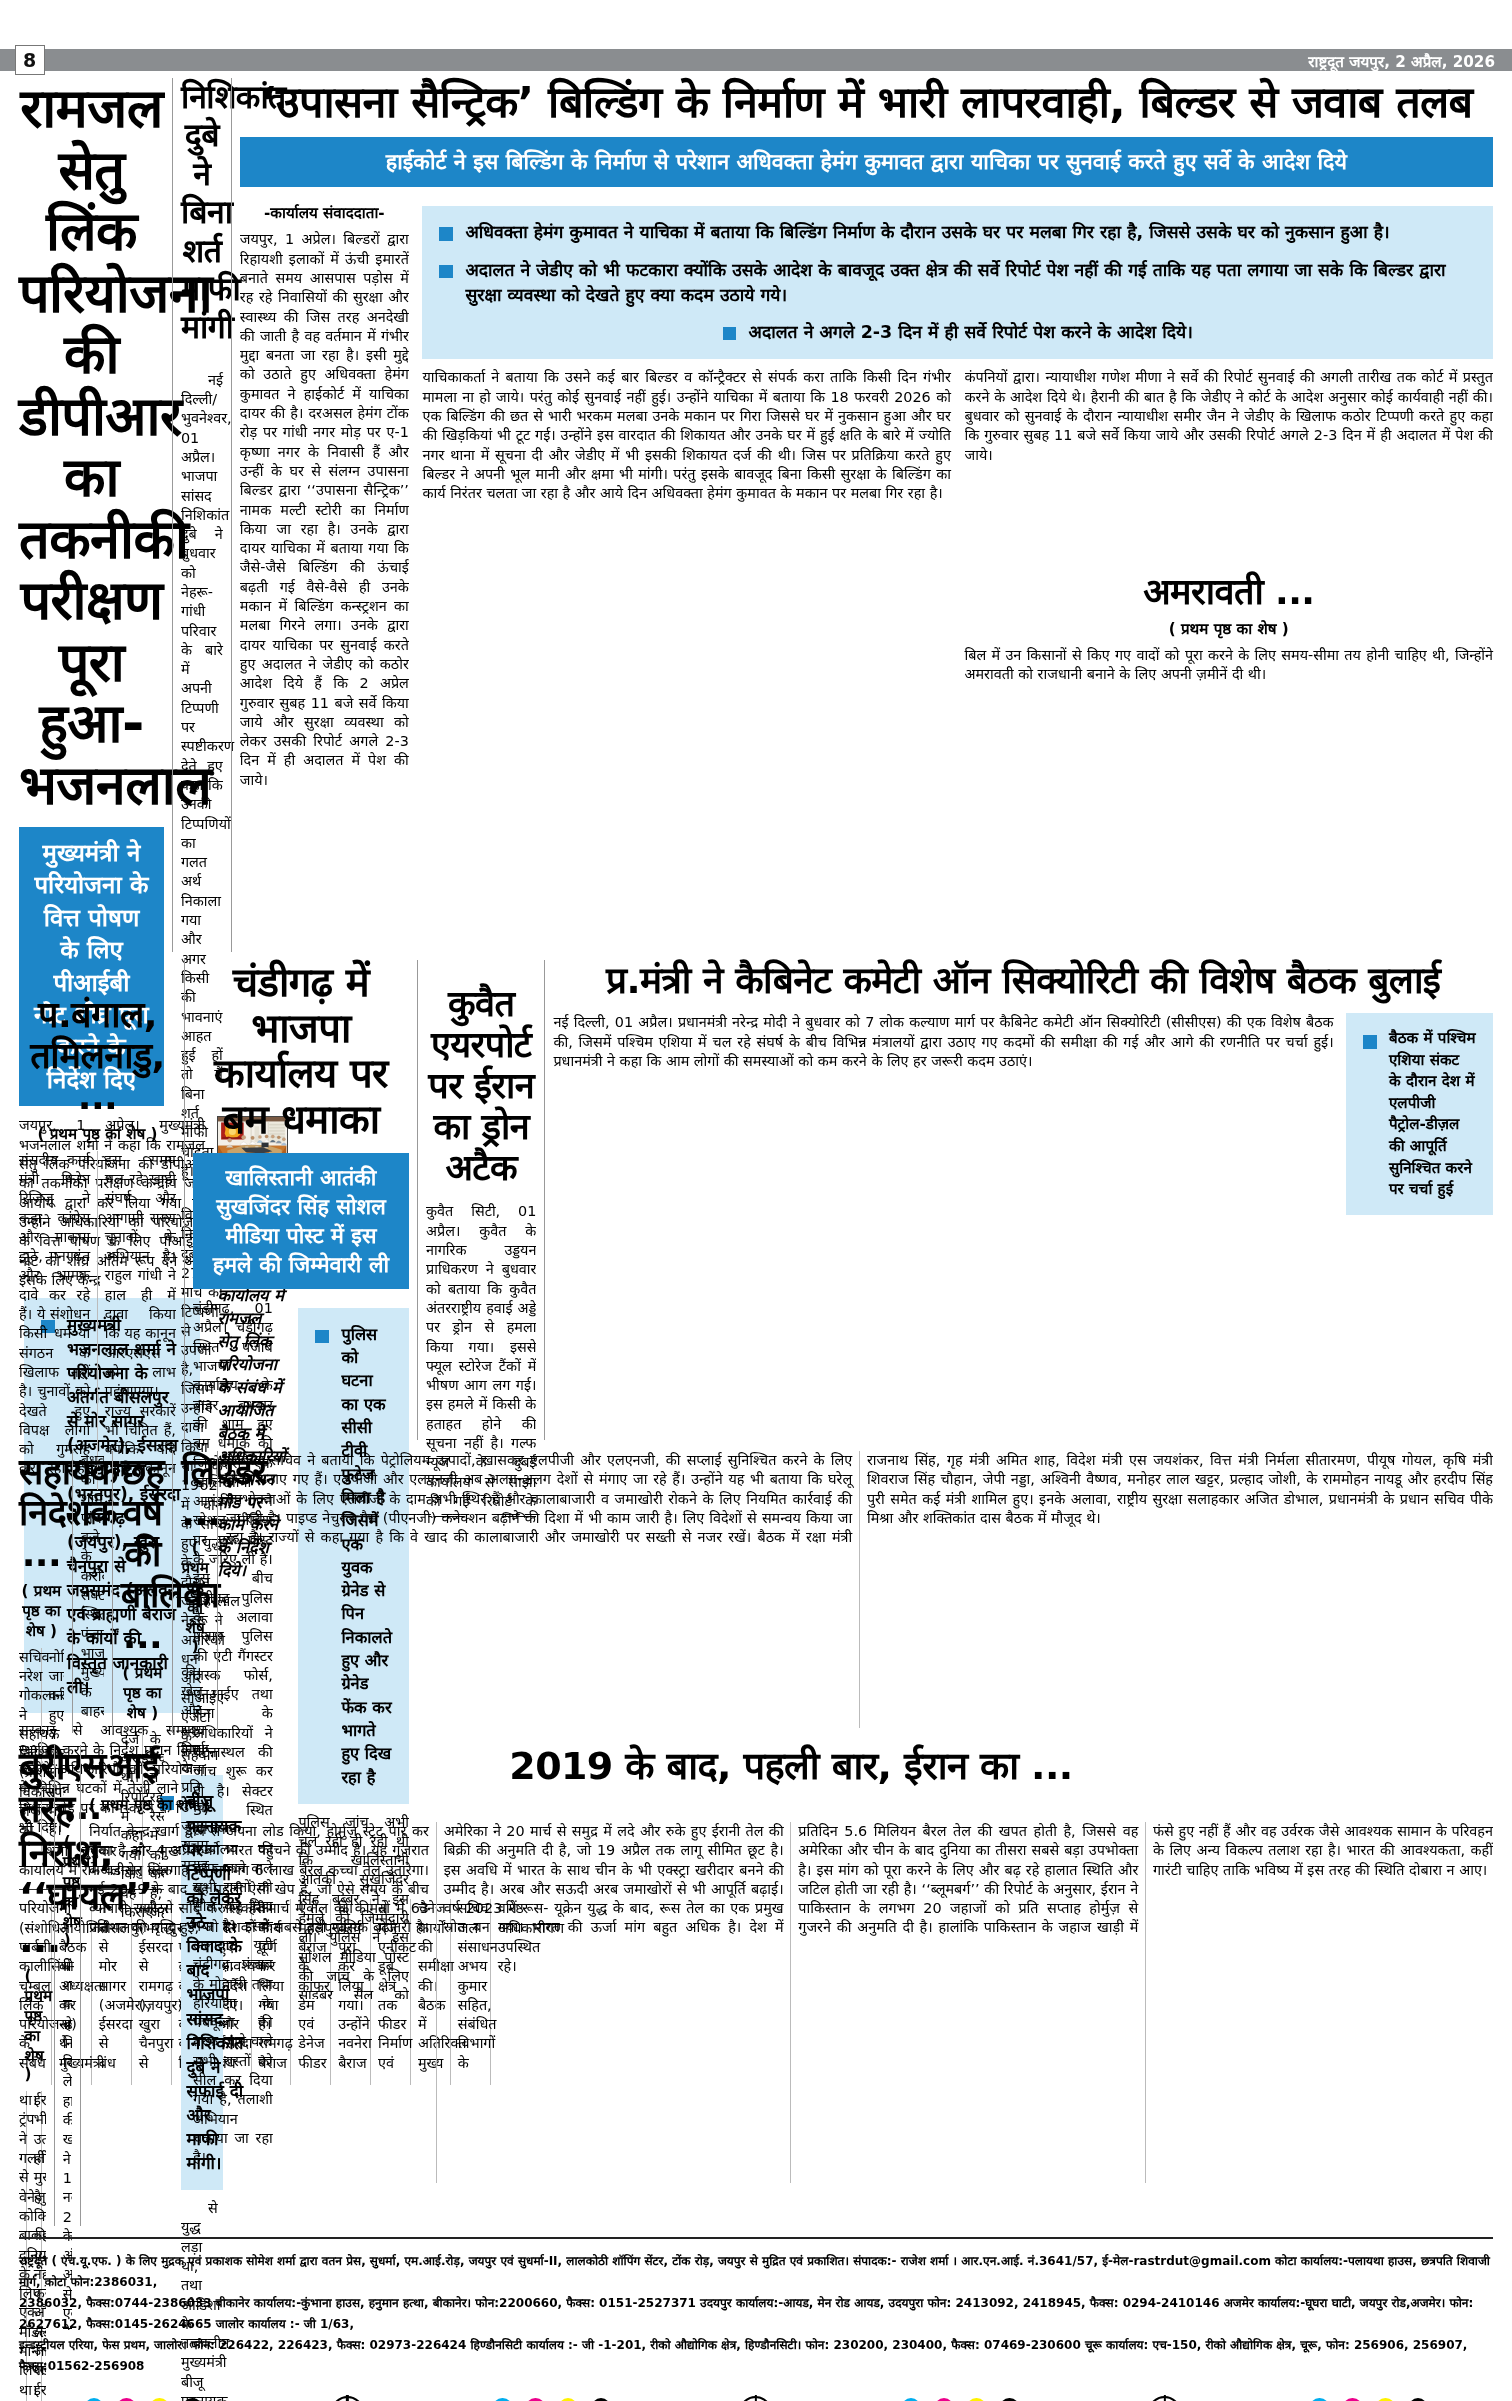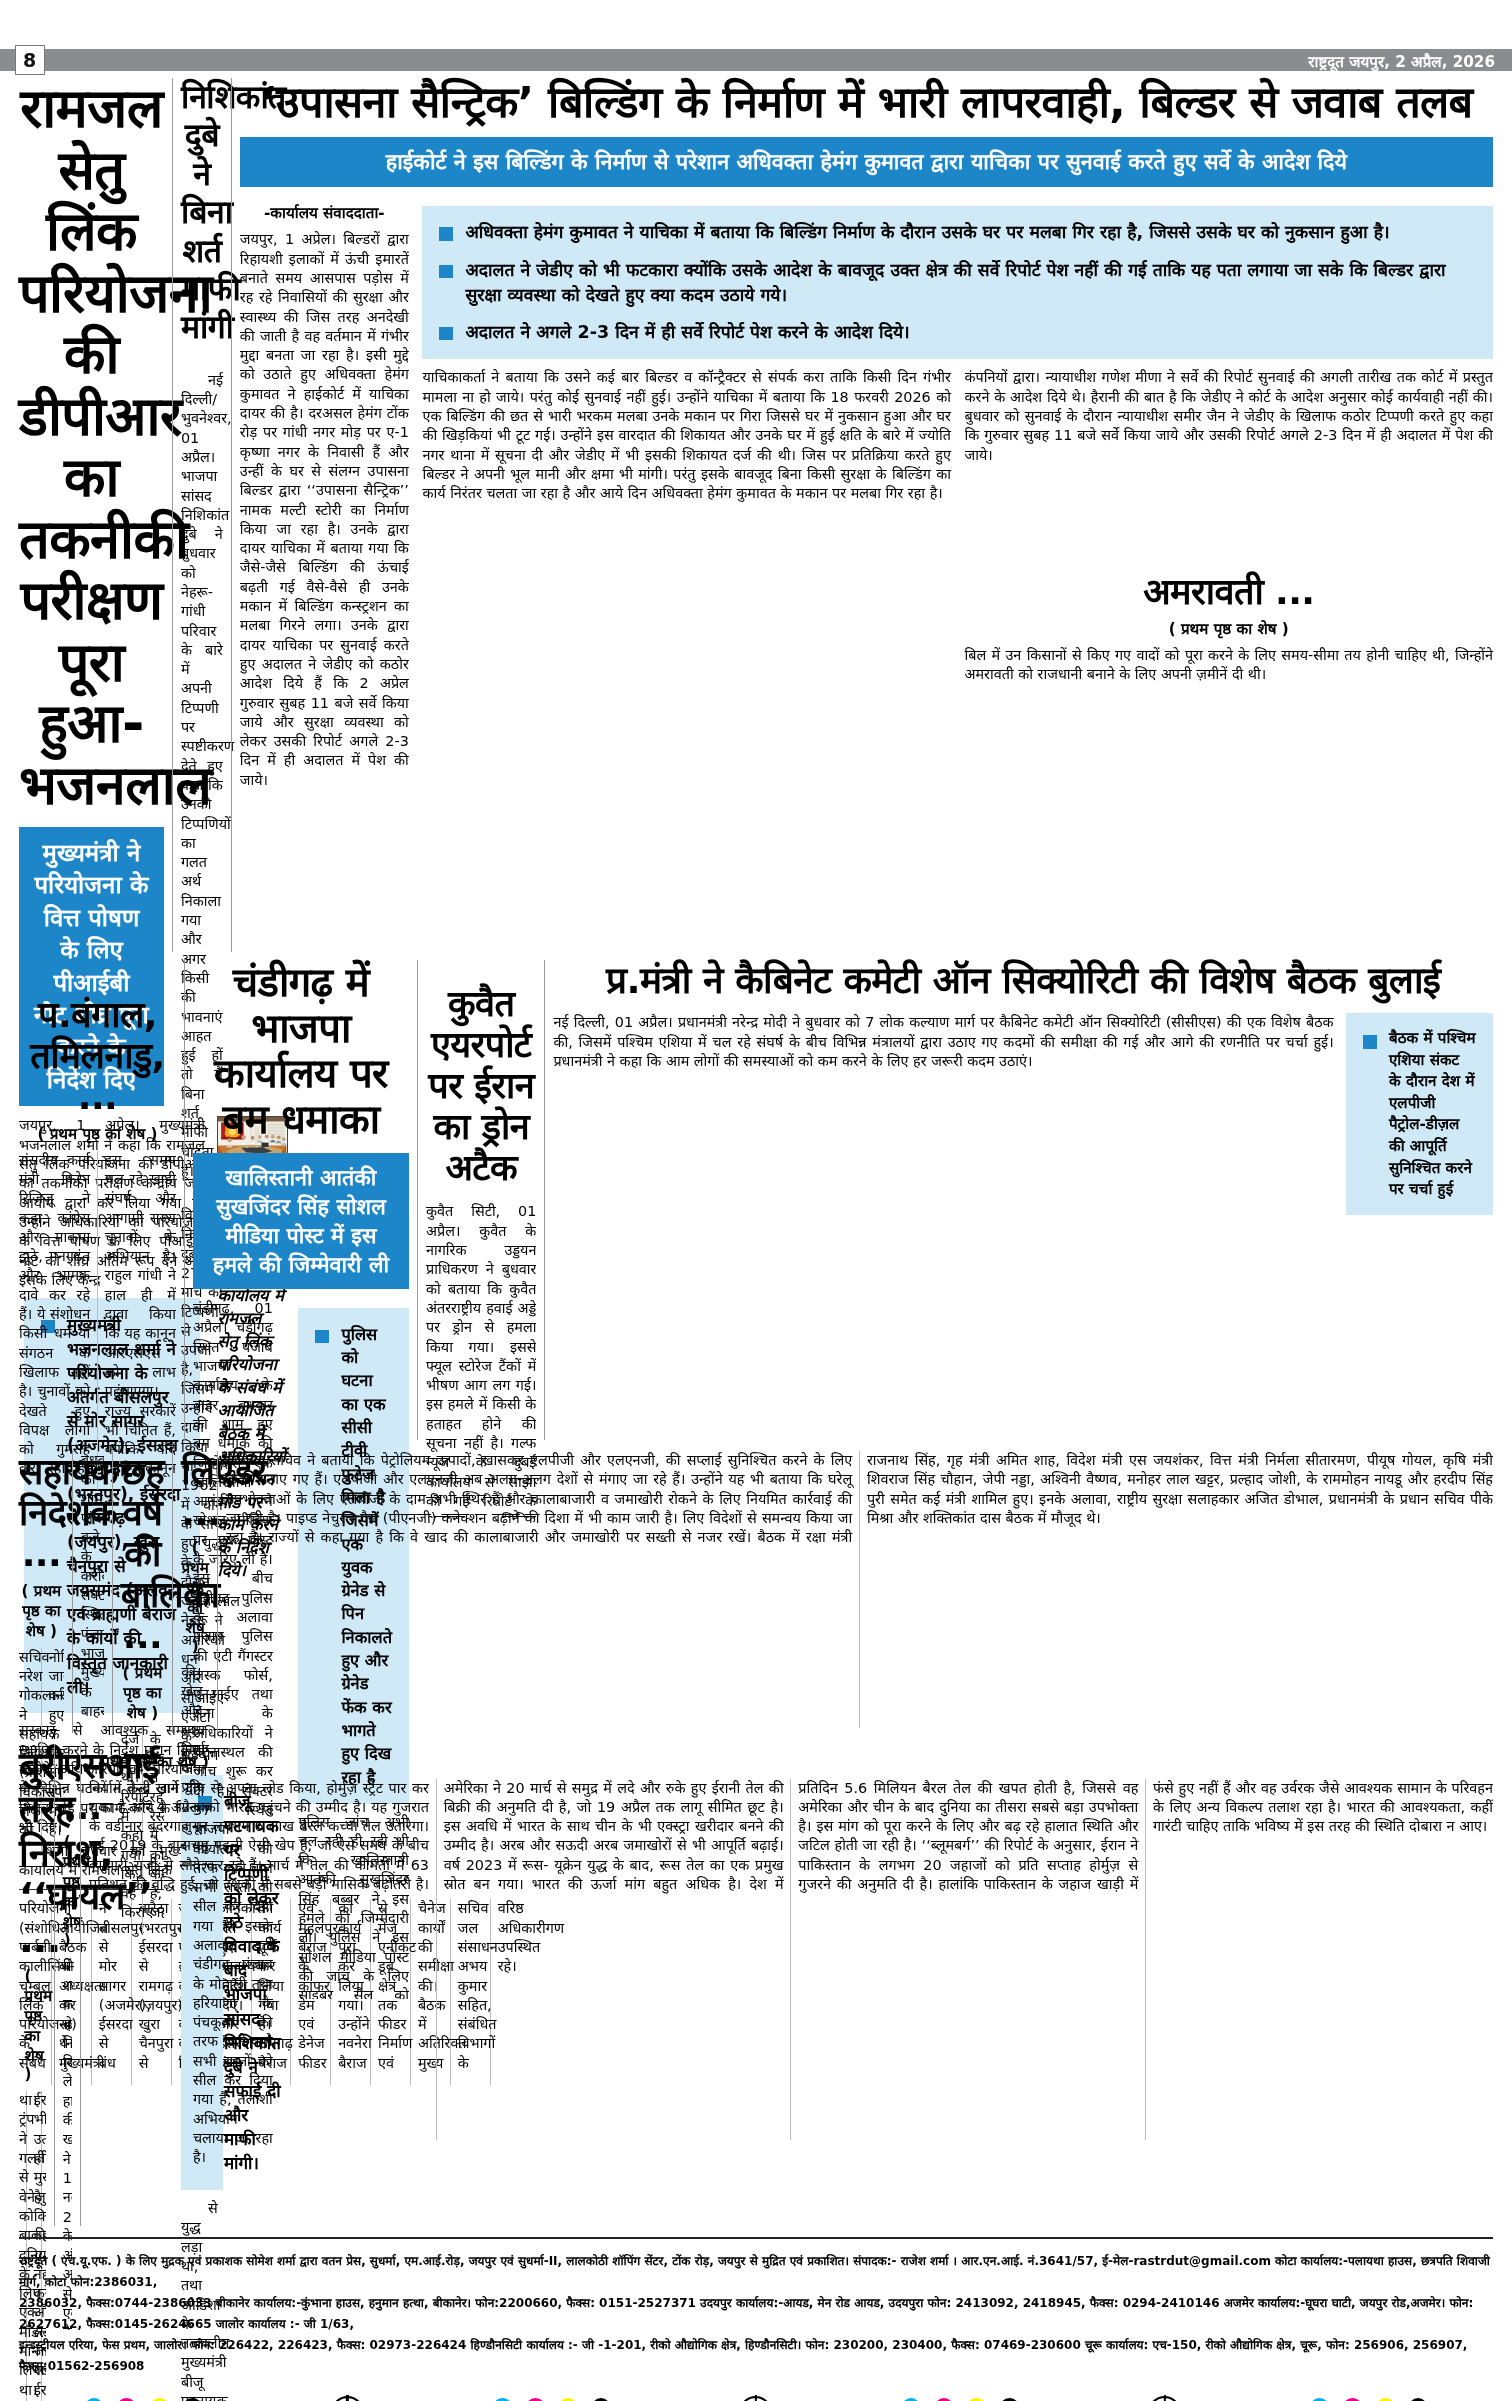--- a/index.html
+++ b/index.html
@@ -22,21 +22,21 @@
   .subband{background:#1d86c8;color:#fff;font-weight:bold;text-align:center;font-size:24px;line-height:1.35;padding:10.2px 14.7px;margin:10.2px 0;}
   .subband.small{font-size:21.5px;}
   .byline{font-weight:bold;text-align:center;font-size:15.2px;margin:5.6px 0 8px;}
   .body-txt{font-size:14.4px;line-height:1.34;text-align:justify;}
   .body-txt p{margin:0 0 5.6px;text-indent:27px;}
   .cols2{column-count:2;column-gap:14.7px;column-rule:0.6px solid #bbb;}
   .cols3{column-count:3;column-gap:14.7px;column-rule:0.6px solid #bbb;}
   .cols4{column-count:4;column-gap:14.7px;column-rule:0.6px solid #bbb;}
   .bluebox{background:#cfe9f7;padding:14.7px 17px;margin:9px 0;}
   .bluebox .item{display:flex;gap:12.4px;font-size:17.5px;font-weight:bold;line-height:1.42;margin-bottom:12.4px;}
-  .bluebox .item:last-child{margin-bottom:0;}
+  .bluebox .item:last-child{margin-bottom:0;justify-content:center;}
   .sq{flex:0 0 auto;width:13.6px;height:13.6px;background:#1d86c8;margin-top:6.8px;}
   .caption{font-size:16.4px;font-weight:bold;font-style:italic;line-height:1.4;margin-top:8px;}
   .hr-thin{border-top:1.1px solid #333;margin:9px 0;}
   
   .photo{width:100%;border:1.1px solid #444;display:block;}
   
   .footer{position:absolute;left:19px;width:1474px;top:2237px;}
   .footrule{border-top:2.3px solid #222;margin-bottom:12.4px;}
   .imprint{font-size:12px;font-weight:bold;line-height:1.75;}
   .marks{display:flex;align-items:center;justify-content:space-around;margin-top:19px;}
@@ -275,20 +275,21 @@
       <div class="body-txt cols3" style="height:361px;overflow:hidden;">था। ट्रंप ने गलती से वेनेज़ुएला को बाकी दुनिया के लिए एक मॉडल मान लिया था। दूसरी ओर, ईरान भी उतना ही मुखर है कि वह युद्धविराम नहीं करेगा और लड़ाई जारी रखेगा। ईरान यह भी जानता है कि युद्ध में हार और जीत का दावा है और न ही युद्ध के अंत का। इजरायल की अजेय होने की छवि बुरी तरह टूट चुकी है। उसे न तो ईरान पर और न हिज़्बुल्लाह पर ही कोई स्पष्ट जीत मिली है। बल्कि, हिज़्बुल्लाह और अधिक आक्रामक हो सकता है। इसलिए, युद्ध के परस्पर विरोधी दावे दुनिया को नहीं सोह देते हैं, जहाँ इस युद्ध में अमेरिका को जो गंभीर झटके लगे हैं, उन्हें कम करके नहीं आंका जा सकता। इसी सप्ताह, अमेरिका के दो अत्यंत महत्वपूर्ण निगरानी विमान-ई3 सैंट्री पूरी तरह नष्ट हो गए हैं। ऐसे विमान बहुत अधिक संख्या में नहीं होते और इन्हें आसानी से बदला नहीं जा सकता। दुनिया की सबसे शक्तिशाली सेना के लिए यह कितनी शर्मनाक वापसी है। मानो पागलपन की ओर बढ़ रही है। यदि अमेरिका इस युद्ध से हाथ खींच लेता है, तो इजरायल असुरक्षित हो जाएगा।</div>
     </div>
     <div class="vrule"></div>
     <div class="col" style="width:186px;">
       <div class="headline h-sec">एसआई ...</div>
       <div class="byline">( प्रथम पृष्ठ का शेष )</div>
       <div class="body-txt" style="height:373px;overflow:hidden;">में शामिल करने का निर्देश दिया, लेकिन हाईकोर्ट की खंडपीठ ने 13 नवंबर 2025 के अंतरिम आदेश से एकलपीठ के इस आदेश पर रोक लगा दी। हाईकोर्ट की खंडपीठ के इस आदेश को प्रार्थियों ने सुप्रीम कोर्ट में चुनौती दी। जिस पर सुप्रीम कोर्ट ने गत 9 जनवरी के आदेश से प्रमुख सचिव गृह एवं अन्य को नोटिस जारी कर जवाब मांगा था। गौरतलब है कि इस भर्ती परीक्षा को लेकर पूर्व में भी कई विवाद हो चुके हैं और अभ्यर्थी लंबे समय से परिणाम का इंतजार कर रहे हैं। याचिकाओं में कहा गया कि यदि जांच पूरी होने तक नियुक्तियां होती रहीं तो भर्ती के नए मानक पूरी तरह से खत्म हो जाएंगे। इसलिए भर्ती परीक्षा को 4 सप्ताह के लिए स्थगित किया जाए।</div>
     </div>
     <div class="vrule"></div>
     <div class="col" style="flex:1 1 auto;">
+      <div class="headline" style="font-size:38px;">2019 के बाद, पहली बार, ईरान का ...</div>
       <div class="byline" style="text-align:left;">( प्रथम पृष्ठ का शेष )</div>
       <div class="body-txt cols4" style="height:361px;overflow:hidden;">निर्यात केन्द्र खार्ग द्वीप से अपना लोड किया, होर्मुज़ स्ट्रेट पार कर चुका है और 4 अप्रैल को भारत पहुंचने की उम्मीद है। यह गुजरात के वडीनार बंदरगाह पर लगभग 6 लाख बैरल कच्चा तेल उतारेगा। मई 2019 के बाद यह पहली ऐसी खेप है, जो ऐसे समय के बीच व्यापारी राजी से सौदे कर रहे हैं। मार्च में तेल की कीमतों में 63 प्रतिशत की वृद्धि हुई, जो दशकों में सबसे बड़ी मासिक बढ़ोतरी है। अमेरिका ने 20 मार्च से समुद्र में लदे और रुके हुए ईरानी तेल की बिक्री की अनुमति दी है, जो 19 अप्रैल तक लागू सीमित छूट है। इस अवधि में भारत के साथ चीन के भी एक्स्ट्रा खरीदार बनने की उम्मीद है। अरब और सऊदी अरब जमाखोरों से भी आपूर्ति बढ़ाई। वर्ष 2023 में रूस- यूक्रेन युद्ध के बाद, रूस तेल का एक प्रमुख स्रोत बन गया। भारत की ऊर्जा मांग बहुत अधिक है। देश में प्रतिदिन 5.6 मिलियन बैरल तेल की खपत होती है, जिससे वह अमेरिका और चीन के बाद दुनिया का तीसरा सबसे बड़ा उपभोक्ता है। इस मांग को पूरा करने के लिए और बढ़ रहे हालात स्थिति और जटिल होती जा रही है। ‘‘ब्लूमबर्ग’’ की रिपोर्ट के अनुसार, ईरान ने पाकिस्तान के लगभग 20 जहाजों को प्रति सप्ताह होर्मुज़ से गुजरने की अनुमति दी है। हालांकि पाकिस्तान के जहाज खाड़ी में फंसे हुए नहीं हैं और वह उर्वरक जैसे आवश्यक सामान के परिवहन के लिए अन्य विकल्प तलाश रहा है। भारत की आवश्यकता, कहीं गारंटी चाहिए ताकि भविष्य में इस तरह की स्थिति दोबारा न आए।</div>
     </div>
   </div>
 
   <div class="footer">
     <div class="footrule"></div>
     <div class="imprint">राष्ट्रदूत ( एच.यू.एफ. ) के लिए मुद्रक एवं प्रकाशक सोमेश शर्मा द्वारा वतन प्रेस, सुधर्मा, एम.आई.रोड़, जयपुर एवं सुधर्मा-II, लालकोठी शॉपिंग सेंटर, टोंक रोड़, जयपुर से मुद्रित एवं प्रकाशित। संपादक:- राजेश शर्मा ।  आर.एन.आई. नं.3641/57, ई-मेल-rastrdut@gmail.com कोटा कार्यालय:-पलायथा हाउस, छत्रपति शिवाजी मार्ग, कोटा फोन:2386031,</div>
     <div class="imprint">2386032, फैक्स:0744-2386033 बीकानेर कार्यालय:-कुंभाना हाउस, हनुमान हत्था, बीकानेर। फोन:2200660, फैक्स: 0151-2527371 उदयपुर कार्यालय:-आयड, मेन रोड आयड, उदयपुरा फोन: 2413092, 2418945, फैक्स: 0294-2410146 अजमेर कार्यालय:-घूघरा घाटी, जयपुर रोड,अजमेर। फोन: 2627612, फैक्स:0145-2624665 जालोर कार्यालय :- जी 1/63,</div>
     <div class="imprint">इन्डस्ट्रीयल एरिया, फेस प्रथम, जालोर। फोन: 226422, 226423, फैक्स: 02973-226424  हिण्डौनसिटी कार्यालय :- जी -1-201, रीको औद्योगिक क्षेत्र, हिण्डौनसिटी। फोन: 230200, 230400, फैक्स: 07469-230600 चूरू कार्यालय: एच-150, रीको औद्योगिक क्षेत्र, चूरू, फोन: 256906, 256907, फैक्स:01562-256908</div>

